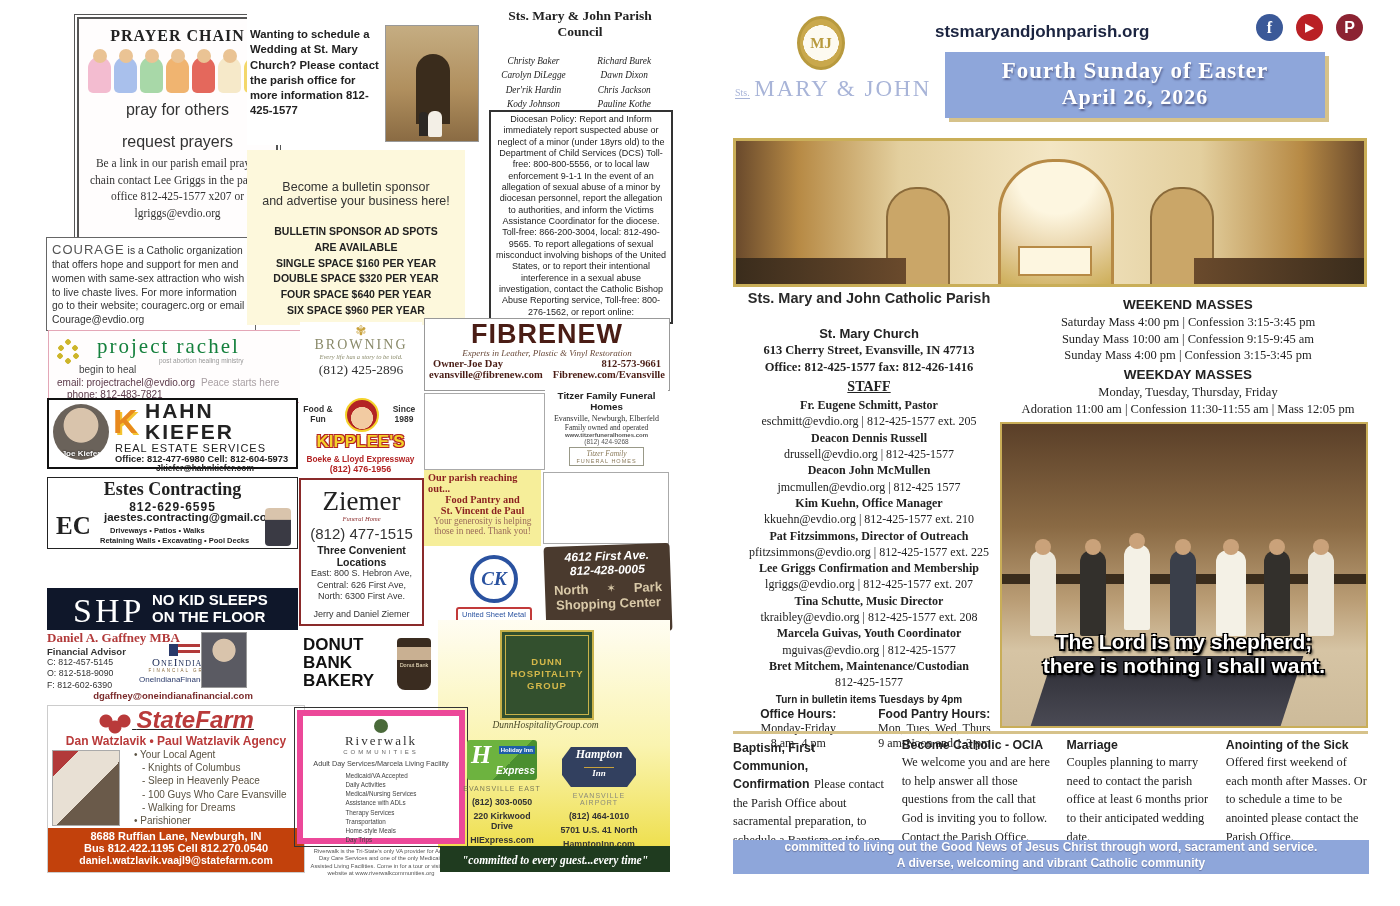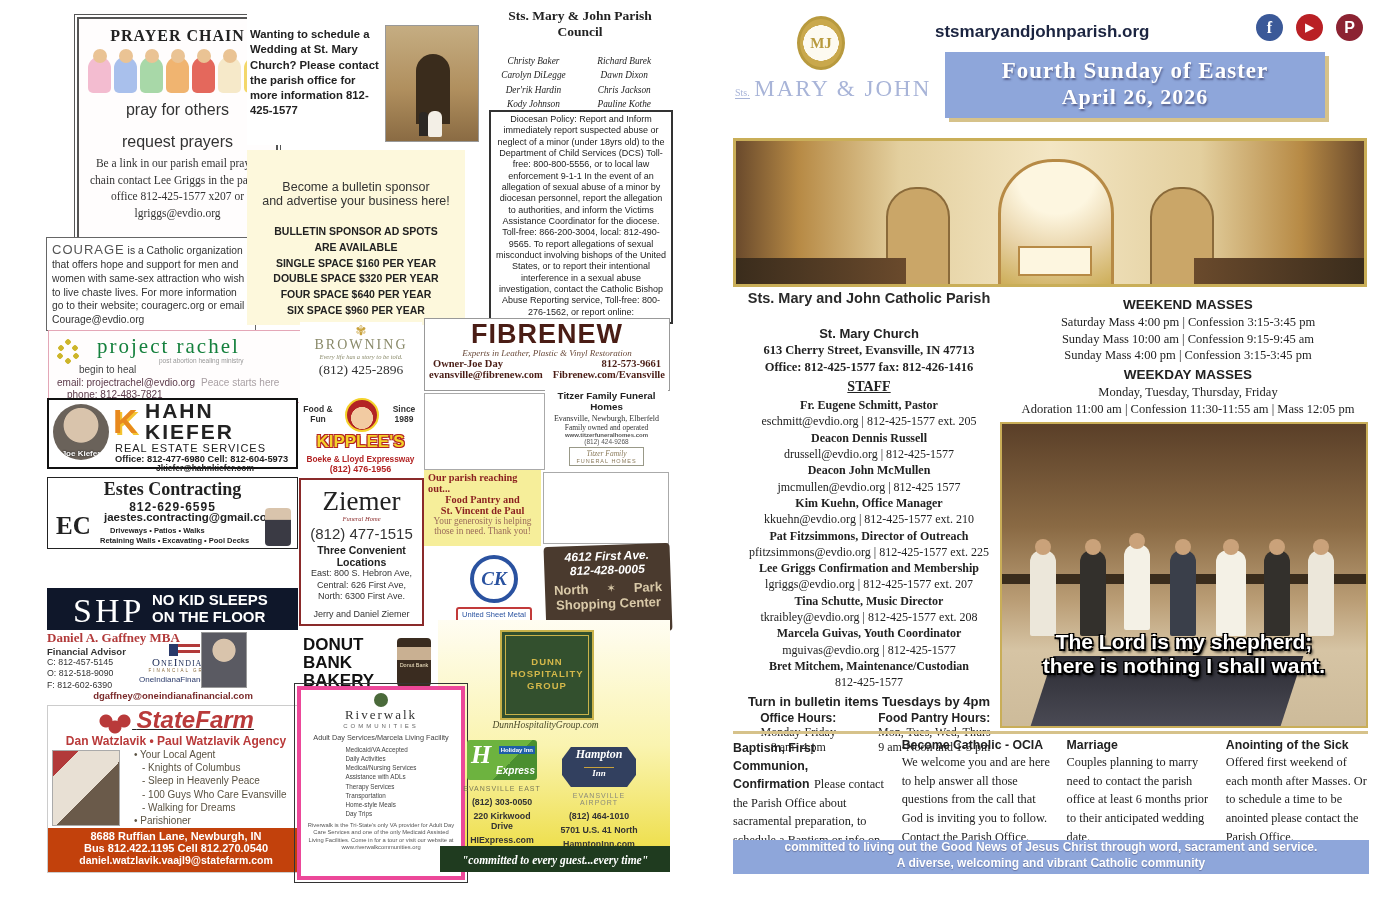--- a/index.html
+++ b/index.html
@@ -289,21 +289,21 @@
       <span class="blk" style="padding-left:8px;">- Walking for Dreams</span>
       <span class="blk">• Parishioner</span>
     </div>
     <div class="c" style="position:absolute;left:0;bottom:0;width:100%;height:44px;background:#c2410c;color:#fff;">
       <span class="b blk" style="font-size:11px;margin-top:2px;">8688 Ruffian Lane, Newburgh, IN</span>
       <span class="b blk" style="font-size:11px;">Bus 812.422.1195    Cell 812.270.0540</span>
       <span class="b blk" style="font-size:10.5px;">daniel.watzlavik.vaajl9@statefarm.com</span>
     </div>
   </div>
 
-  <div class="ab c" style="left:297px;top:686px;width:168px;height:194px;border:4px solid #ec4899;outline:1px solid #333;outline-offset:2px;background:#fff;box-sizing:border-box;">
+  <div class="ab c" style="left:297px;top:710px;width:168px;height:134px;border:6px solid #ec4899;outline:1px solid #333;outline-offset:2px;background:#fff;box-sizing:border-box;">
     <div style="margin:3px auto 0;width:14px;height:14px;border-radius:50%;background:#4a6a3a;"></div>
     <div class="ser" style="font-size:13px;letter-spacing:2px;color:#333;">Riverwalk</div>
     <div style="font-size:6px;letter-spacing:3px;color:#666;">COMMUNITIES</div>
     <div style="font-size:7.3px;color:#444;margin-top:4px;">Adult Day Services/Marcela Living Facility</div>
     <div style="text-align:left;display:inline-block;font-size:6.3px;line-height:1.45;color:#444;margin-top:3px;">
       <span class="blk">Medicaid/VA Accepted</span>
       <span class="blk">Daily Activities</span>
       <span class="blk">Medical/Nursing Services</span>
       <span class="blk">Assistance with ADLs</span>
       <span class="blk">Therapy Services</span>
@@ -392,21 +392,21 @@
       <span class="blk">pfitzsimmons@evdio.org | 812-425-1577 ext. 225</span>
       <span class="blk b">Lee Griggs Confirmation and Membership</span>
       <span class="blk">lgriggs@evdio.org | 812-425-1577 ext. 207</span>
       <span class="blk b">Tina Schutte, Music Director</span>
       <span class="blk">tkraibley@evdio.org | 812-425-1577 ext. 208</span>
       <span class="blk b">Marcela Guivas, Youth Coordinator</span>
       <span class="blk">mguivas@evdio.org | 812-425-1577</span>
       <span class="blk b">Bret Mitchem, Maintenance/Custodian</span>
       <span class="blk">812-425-1577</span>
     </div>
-    <div class="b" style="font-size:13px;margin-top:3px;">Turn in bulletin items Tuesdays by 4pm</div>
+    <div class="b" style="font-size:10px;margin-top:3px;">Turn in bulletin items Tuesdays by 4pm</div>
     <div style="display:flex;justify-content:space-between;margin-top:2px;">
       <div style="width:48%;">
         <div class="b" style="font-size:12px;">Office Hours:</div>
         <div class="ser" style="font-size:12px;">Monday-Friday</div>
         <div class="ser" style="font-size:12px;">8 am- 4 pm</div>
       </div>
       <div style="width:52%;">
         <div class="b" style="font-size:12px;">Food Pantry Hours:</div>
         <div class="ser" style="font-size:12px;">Mon, Tues, Wed, Thurs</div>
         <div class="ser" style="font-size:12px;">9 am-Noon and 1-3 pm</div>

